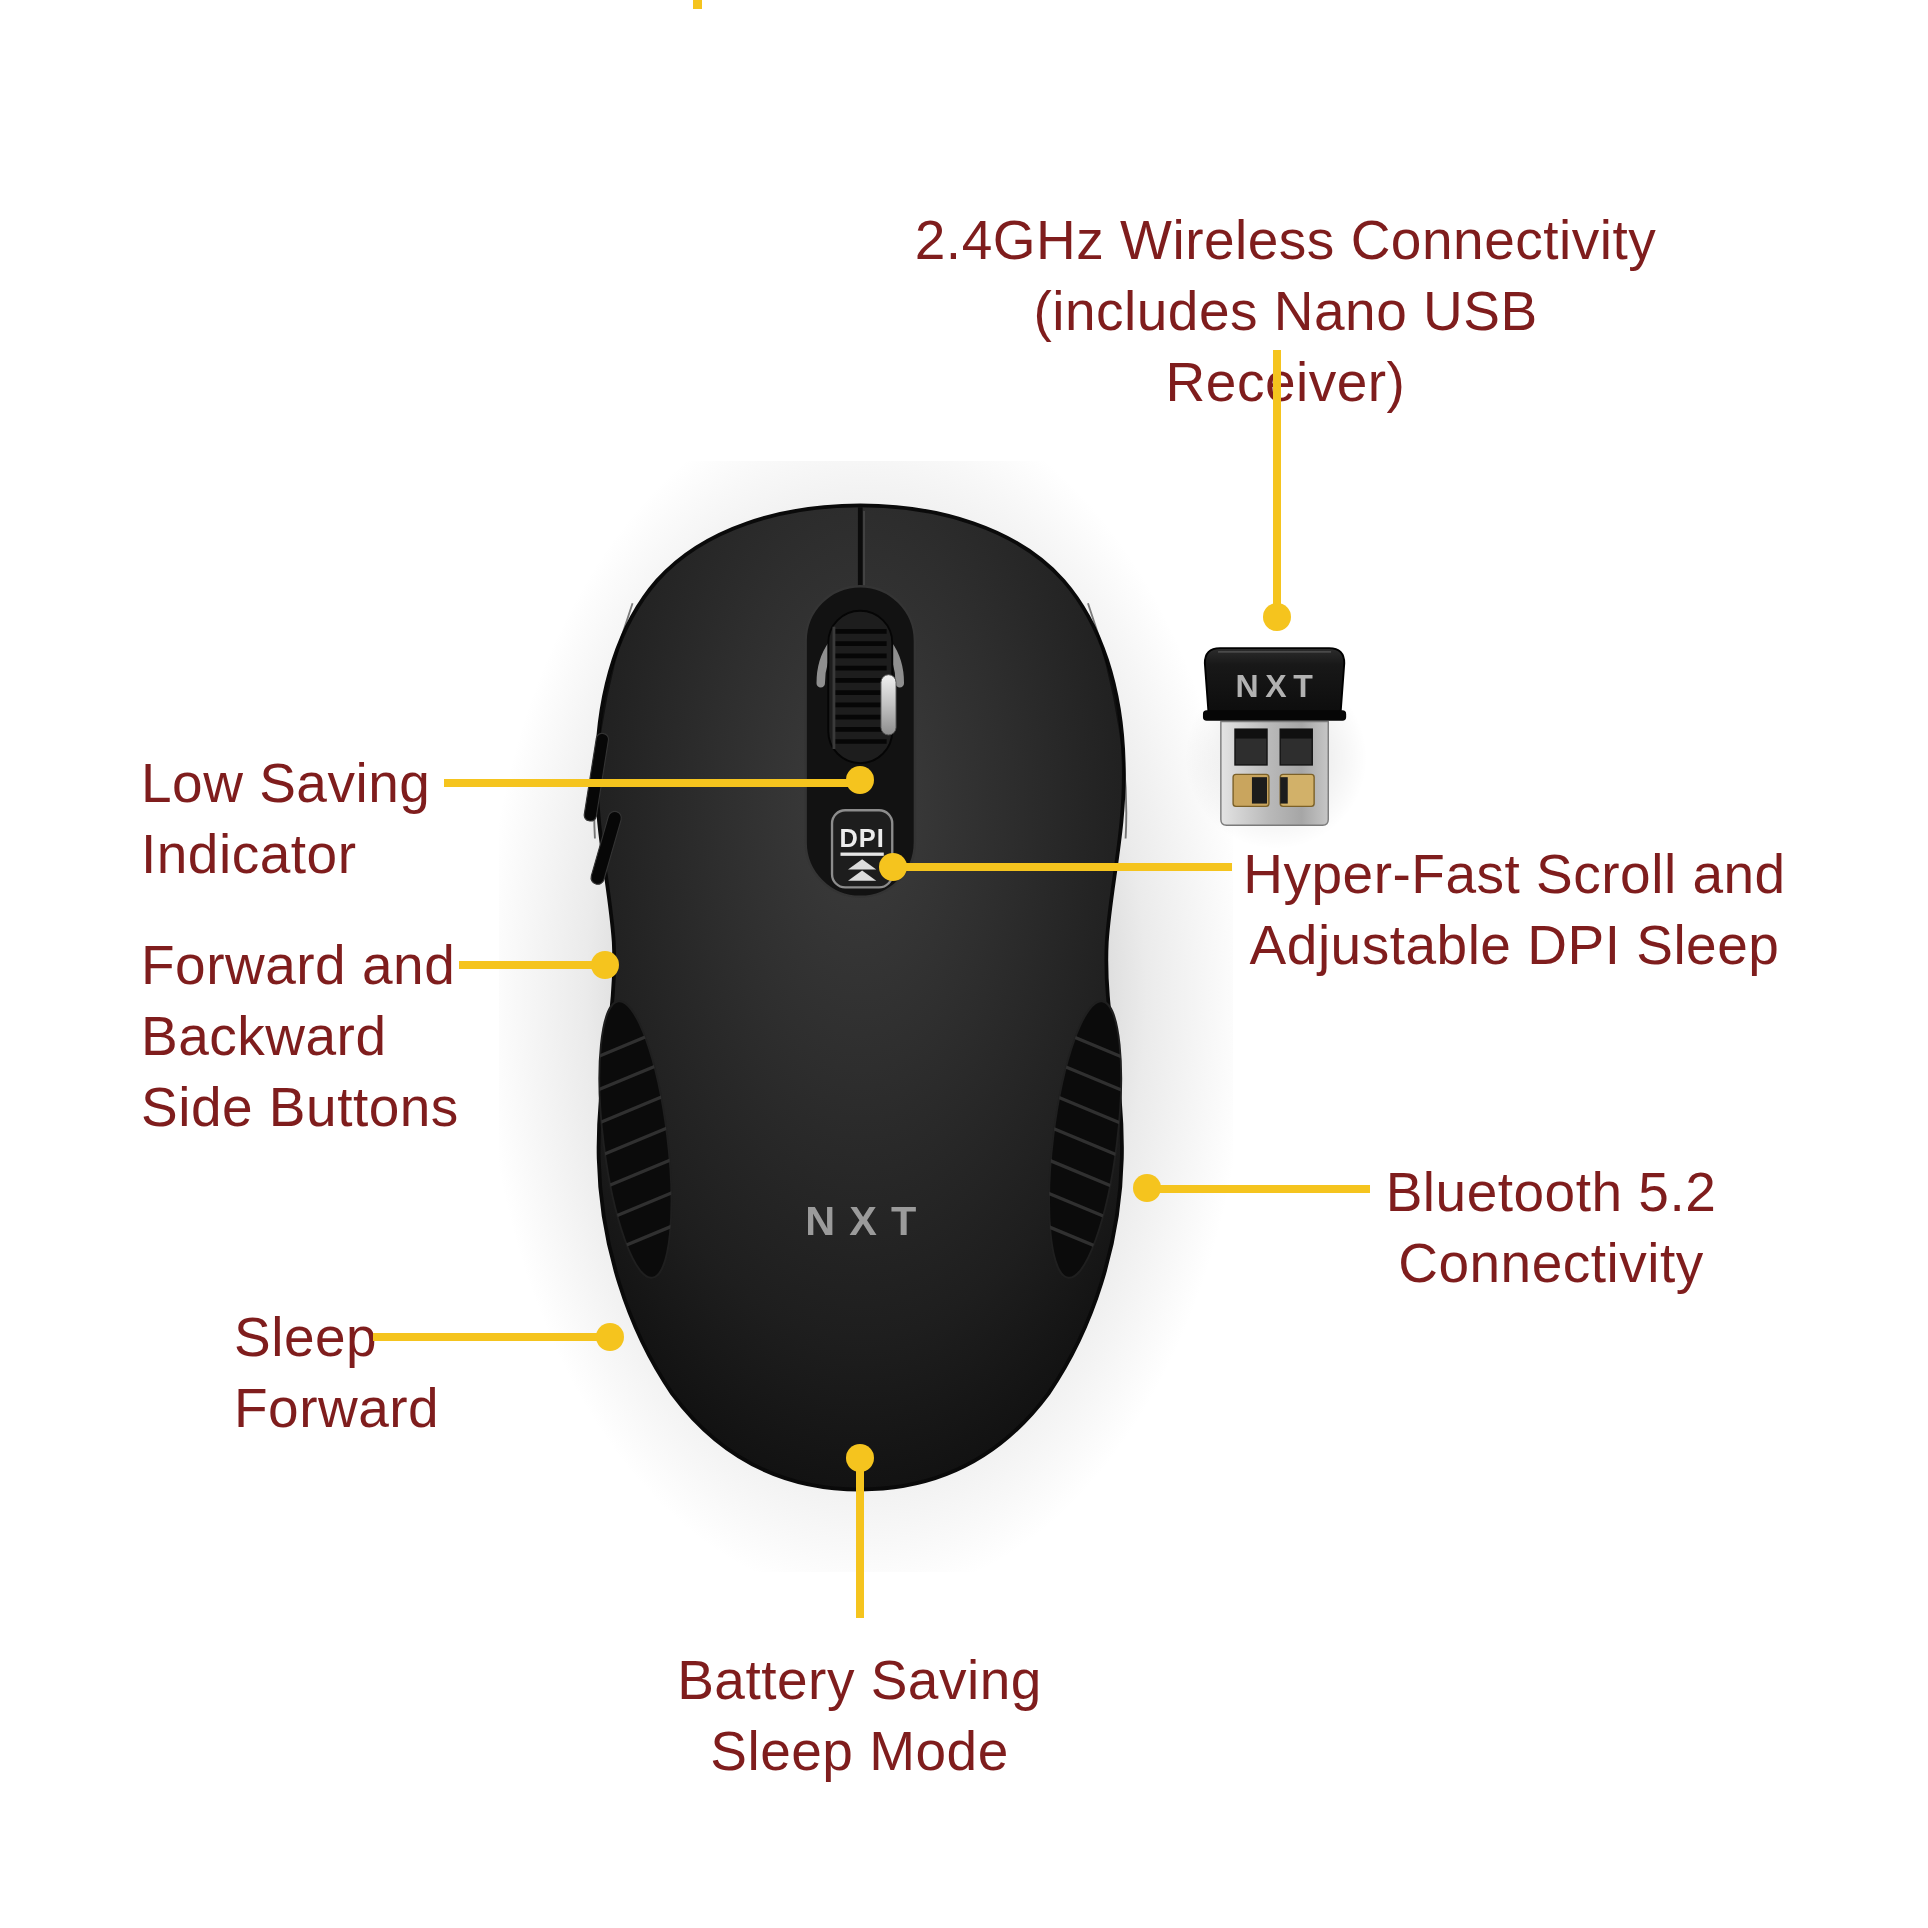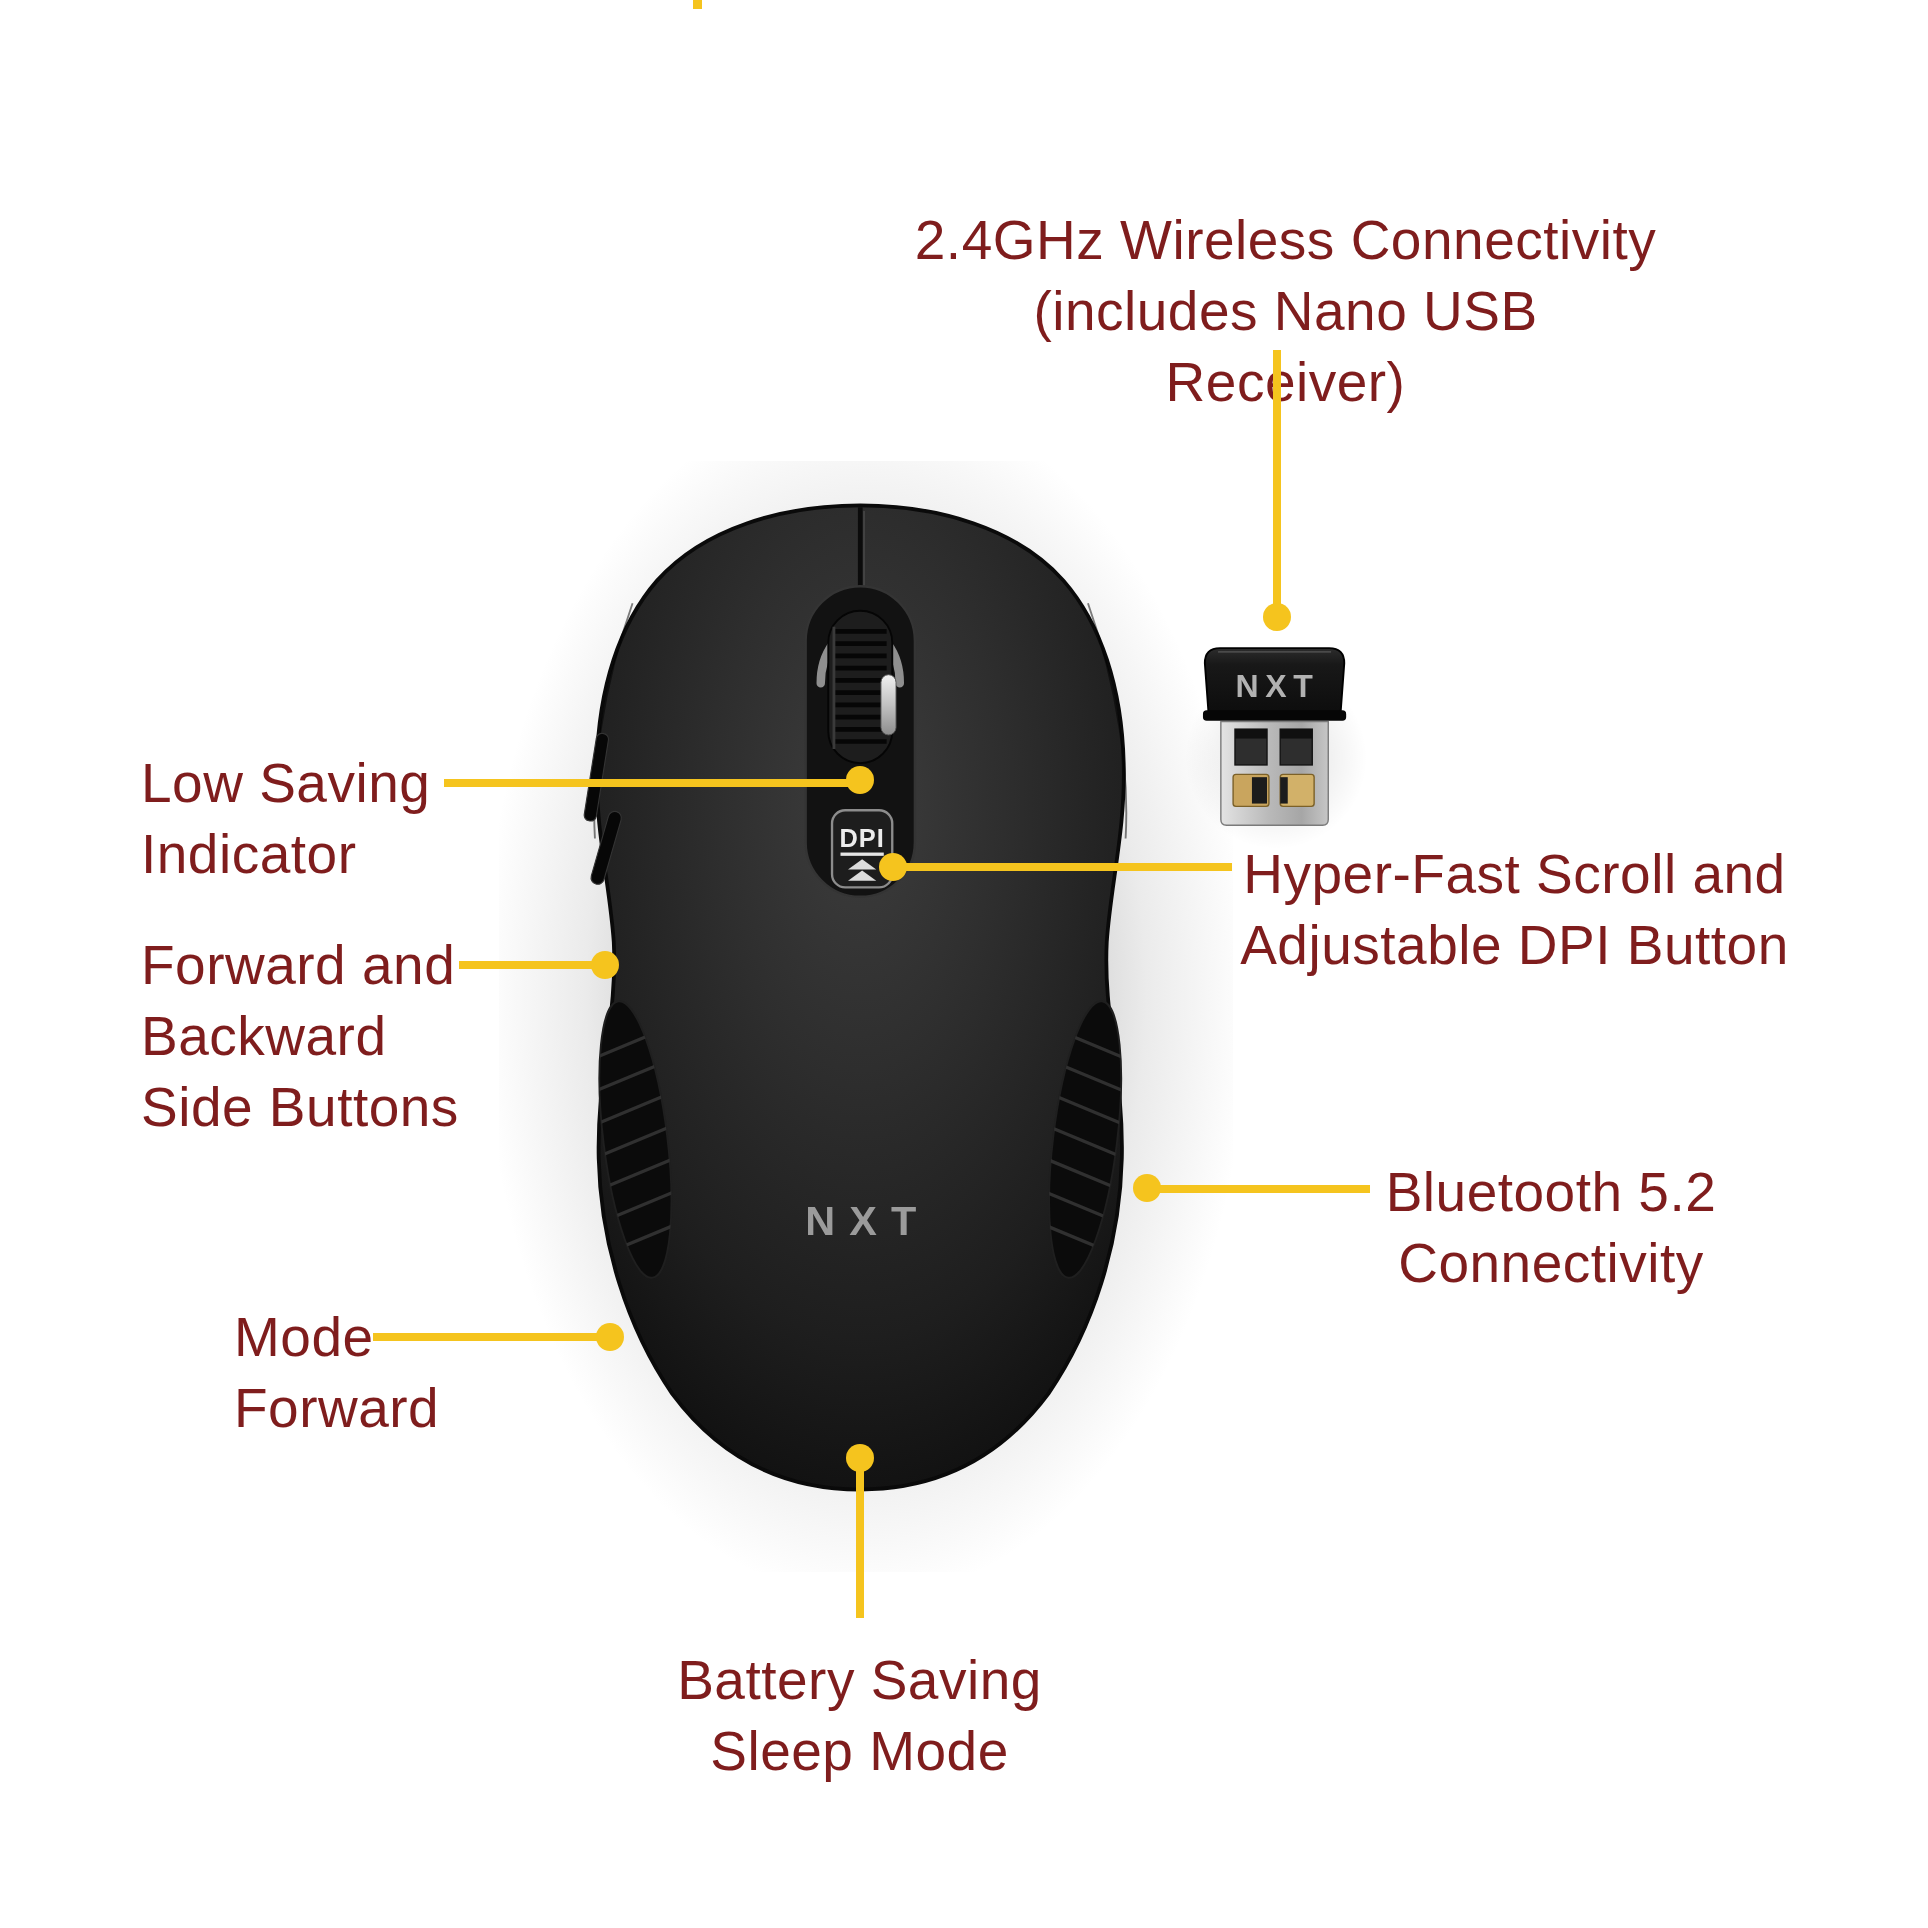--- a/index.html
+++ b/index.html
@@ -214,29 +214,29 @@
 
 <div class="abs callout-label" style="left:141px;top:930px;">
   <div>Forward and</div>
   <div>Backward</div>
   <div>Side Buttons</div>
 </div>
 <div class="abs callout-line h" style="left:459px;top:961px;width:137px;"></div>
 <div class="abs callout-dot" style="left:591px;top:951px;"></div>
 
 <div class="abs callout-label" style="left:234px;top:1302px;">
-  <div>Mode</div>
+  <div>Sleep</div>
   <div>Forward</div>
 </div>
 <div class="abs callout-line h" style="left:373px;top:1333px;width:228px;"></div>
 <div class="abs callout-dot" style="left:596px;top:1323px;"></div>
 
 <div class="abs callout-label centered" style="left:1232px;top:839px;width:565px;">
   <div>Hyper-Fast Scroll and</div>
-  <div>Adjustable DPI Button</div>
+  <div>Adjustable DPI Sleep</div>
 </div>
 <div class="abs callout-line h" style="left:904px;top:863px;width:328px;"></div>
 <div class="abs callout-dot" style="left:879px;top:853px;"></div>
 
 <div class="abs callout-label centered" style="left:1370px;top:1157px;width:362px;">
   <div>Bluetooth 5.2</div>
   <div>Connectivity</div>
 </div>
 <div class="abs callout-line h" style="left:1156px;top:1185px;width:214px;"></div>
 <div class="abs callout-dot" style="left:1133px;top:1174px;"></div>

